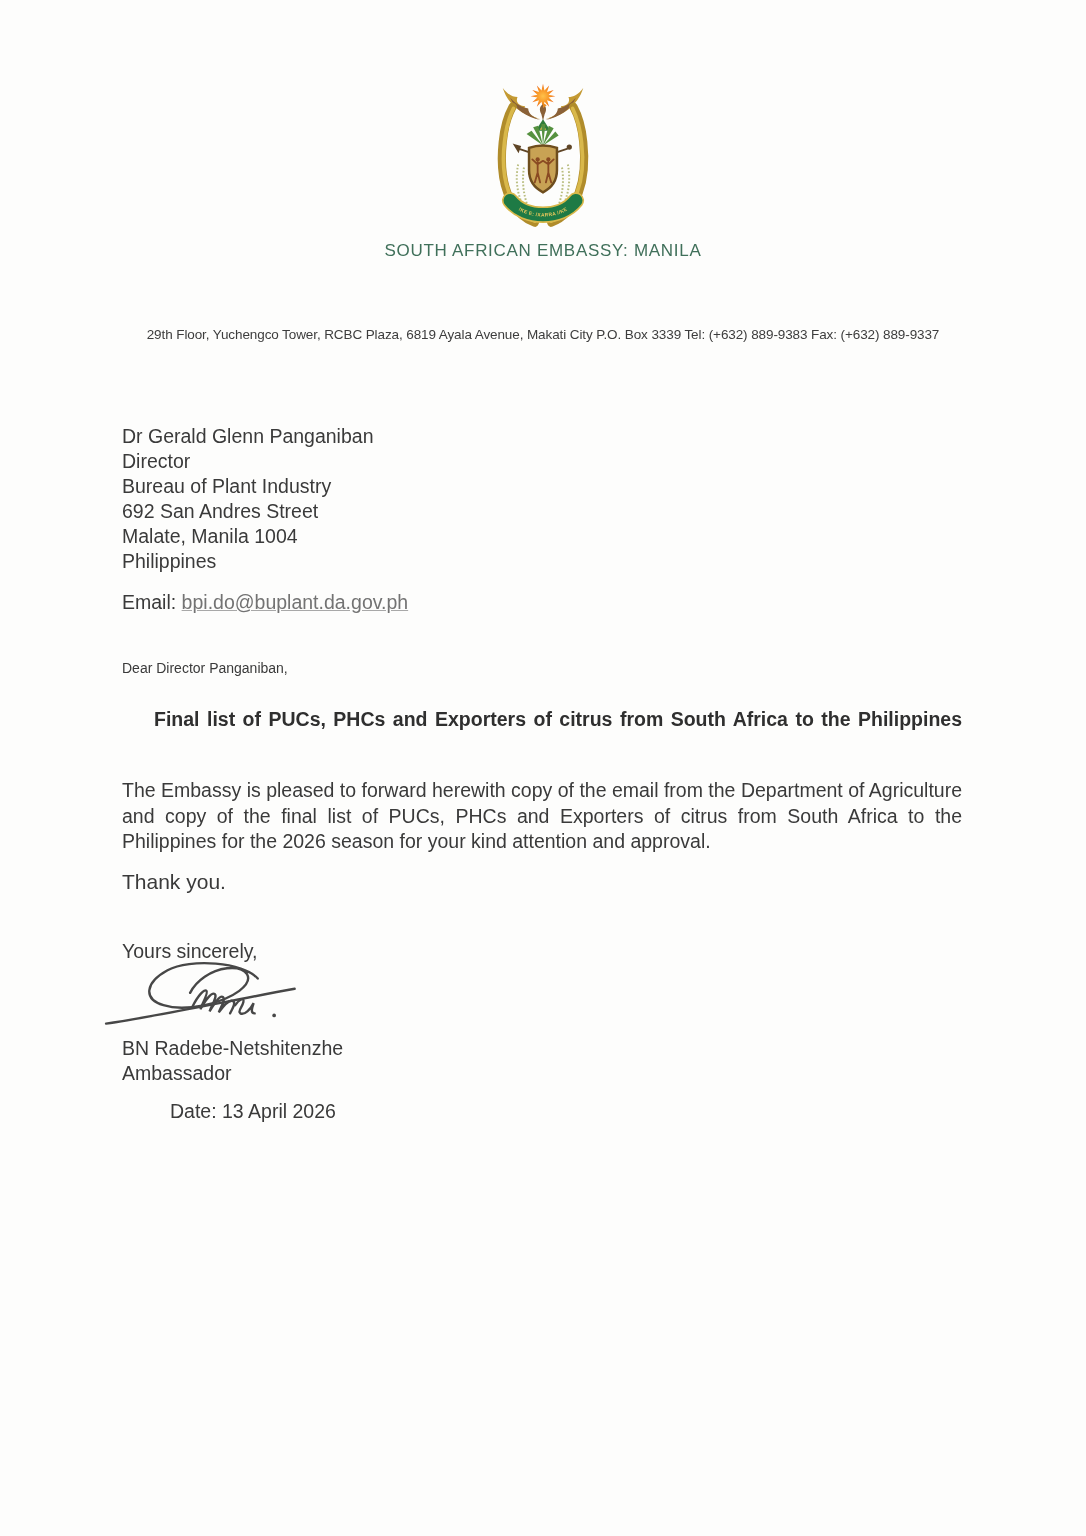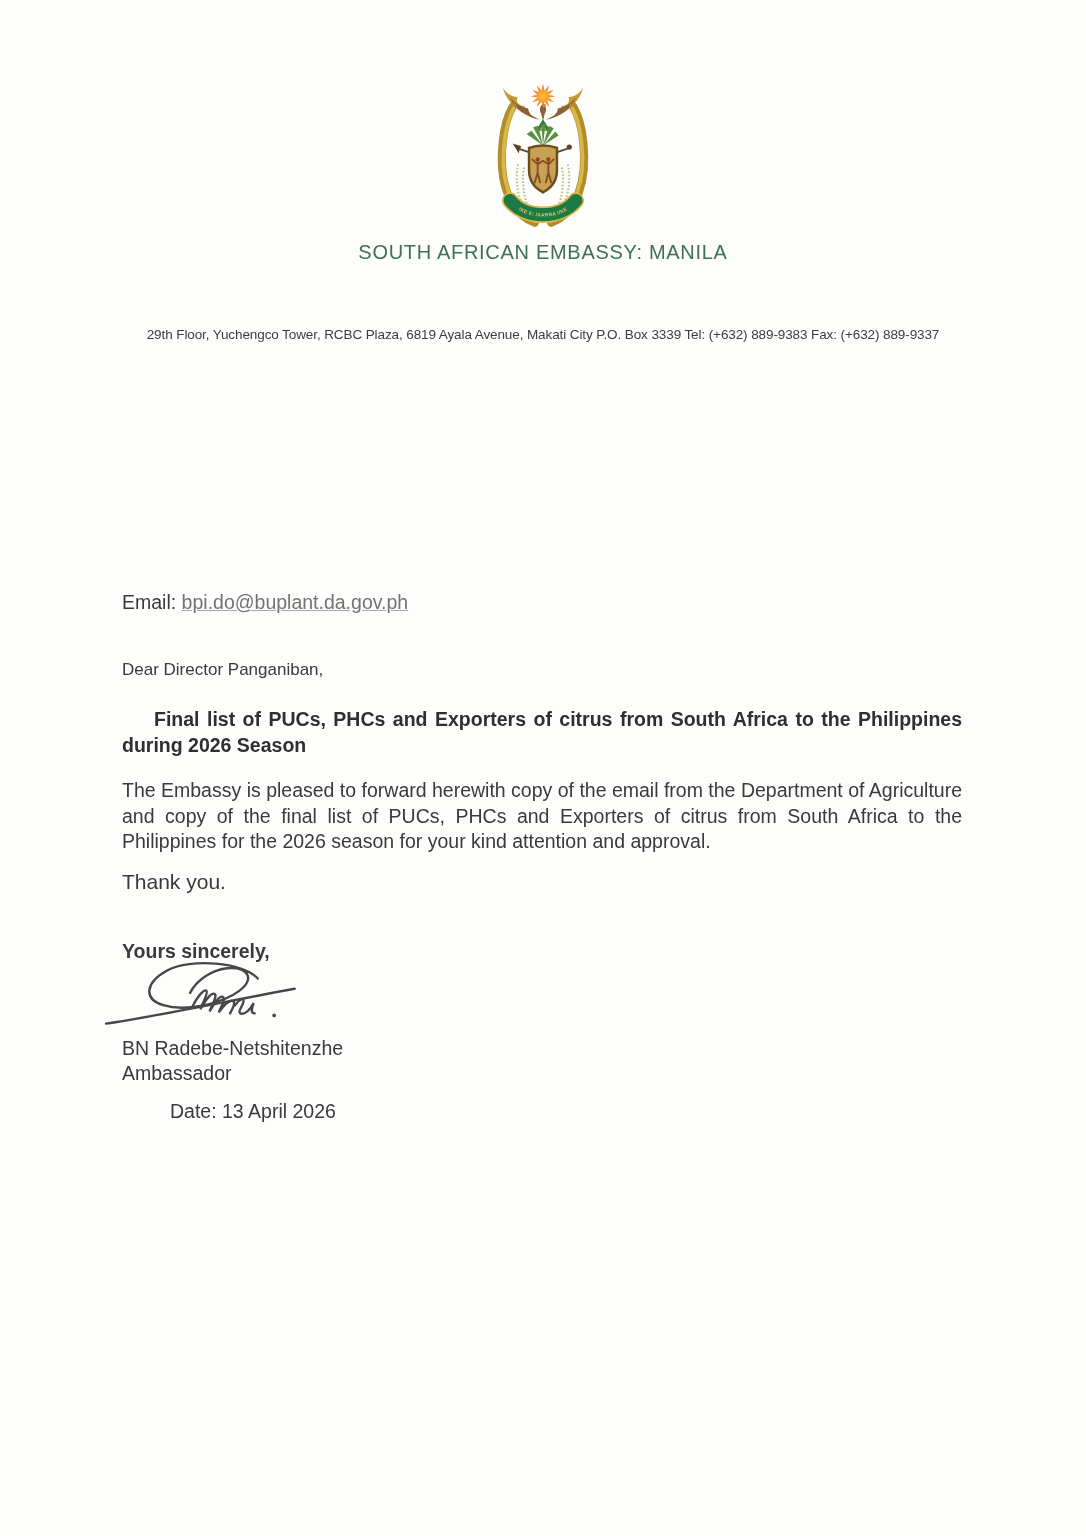--- a/index.html
+++ b/index.html
@@ -12,47 +12,47 @@
     color:#3a3a3a;
     overflow:hidden;
   }
   .abs { position:absolute; }
 
   .emblem { left:50%; top:83px; margin-left:-60px; width:120px; height:152px; }
 
   .embassy-name {
     top:241px; left:0; width:100%;
     text-align:center;
-    font-size:20px; letter-spacing:0.7px;
+    font-size:17px; letter-spacing:0.7px;
     color:#40705a;
   }
   .address-line {
     top:327px; left:0; width:100%;
     text-align:center;
     font-size:13.5px; letter-spacing:-0.1px;
     color:#3d3d3d;
   }
 
   .recipient { left:122px; top:424px; font-size:19.5px; line-height:25px; }
   .email-row { left:122px; top:591px; font-size:19.5px; }
   .email-link { color:#737373; text-decoration:underline; text-decoration-color:#a8a8a8; cursor:pointer; }
 
-  .salutation { left:122px; top:660px; font-size:17px; }
+  .salutation { left:122px; top:660px; font-size:14px; }
 
   .subject { left:122px; top:706px; width:840px; font-size:19.5px; line-height:26px; font-weight:bold; color:#2f2f2f; }
   .subject-l1 { text-align:justify; text-align-last:justify;margin-left:32px; }
 
   .body-par {
     left:122px; top:778px; width:840px;
     font-size:19.5px; line-height:25.5px;
     text-align:justify;
   }
 
   .thanks { left:122px; top:870px; font-size:21px; }
-  .valediction { left:122px; top:940px; font-size:19.5px;font-weight:bold; }
+  .valediction { left:122px; top:940px; font-size:19.5px; }
 
   .signature-box { left:104px; top:958px; width:205px; height:80px; }
 
   .signer-name { left:122px; top:1037px; font-size:19.5px; }
   .signer-title { left:122px; top:1062px; font-size:19.5px; }
   .date-line { left:122px; top:1100px; font-size:19.5px;margin-left:48px; }
 </style>
 </head>
 <body>
 
@@ -137,31 +137,38 @@
         <path d="M63.5 96 L63.5 109 M63.5 99 L57 93 M63.5 99 L69.5 95 M63.5 109 L60 121 M63.5 109 L66.5 121" fill="none"></path>
         <circle cx="76.5" cy="93" r="2.6" stroke="none"></circle>
         <path d="M76.5 96 L76.5 109 M76.5 99 L83 93 M76.5 99 L70.5 95 M76.5 109 L73.5 121 M76.5 109 L80 121" fill="none"></path>
       </g>
     </g>
   </svg>
 
   <div class="abs embassy-name">SOUTH AFRICAN EMBASSY: MANILA</div>
   <div class="abs address-line">29th Floor, Yuchengco Tower, RCBC Plaza, 6819 Ayala Avenue, Makati City P.O. Box 3339  Tel: (+632) 889-9383 Fax: (+632) 889-9337</div>
 
+  <div class="abs recipient">
+    <div>Dr Gerald Glenn Panganiban</div>
+    <div>Director</div>
+    <div>Bureau of Plant Industry</div>
+    <div>692 San Andres Street</div>
+    <div>Malate, Manila 1004</div>
+    <div>Philippines</div>
+  </div>
 
   <div class="abs email-row">
     <span>Email:</span>
     <a class="email-link">bpi.do@buplant.da.gov.ph</a>
   </div>
 
   <div class="abs salutation">Dear Director Panganiban,</div>
 
   <div class="abs subject">
     <div class="subject-l1">Final list of PUCs, PHCs and Exporters of citrus from South Africa to the Philippines</div>
-    <div>during 2026 Season</div>
   </div>
 
   <div class="abs body-par">The Embassy is pleased to forward herewith copy of the email from the Department of Agriculture and copy of the final list of PUCs, PHCs and Exporters of citrus from South Africa to the Philippines for the 2026 season for your kind attention and approval.</div>
 
   <div class="abs thanks">Thank you.</div>
 
   <div class="abs valediction">Yours sincerely,</div>
 
   <svg class="abs signature-box" viewBox="0 0 200 78" aria-hidden="true">
     <g fill="none" stroke="#474747" stroke-width="2.3" stroke-linecap="round">

